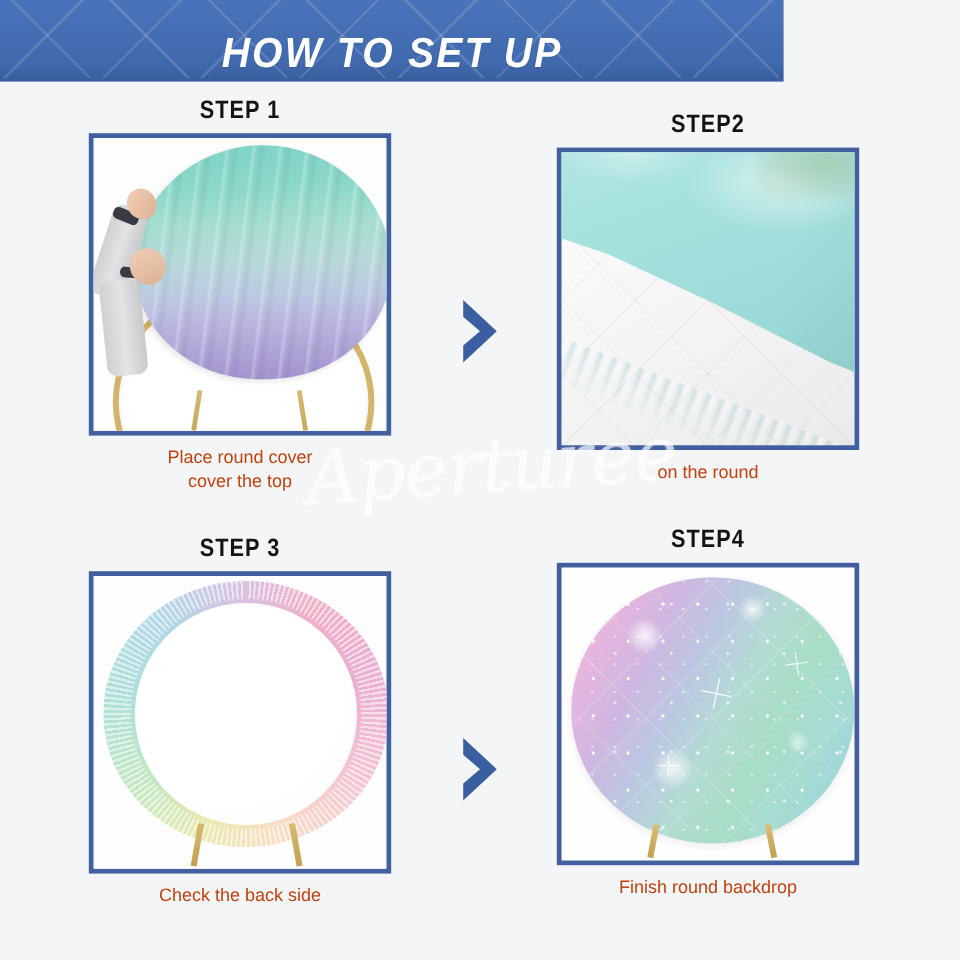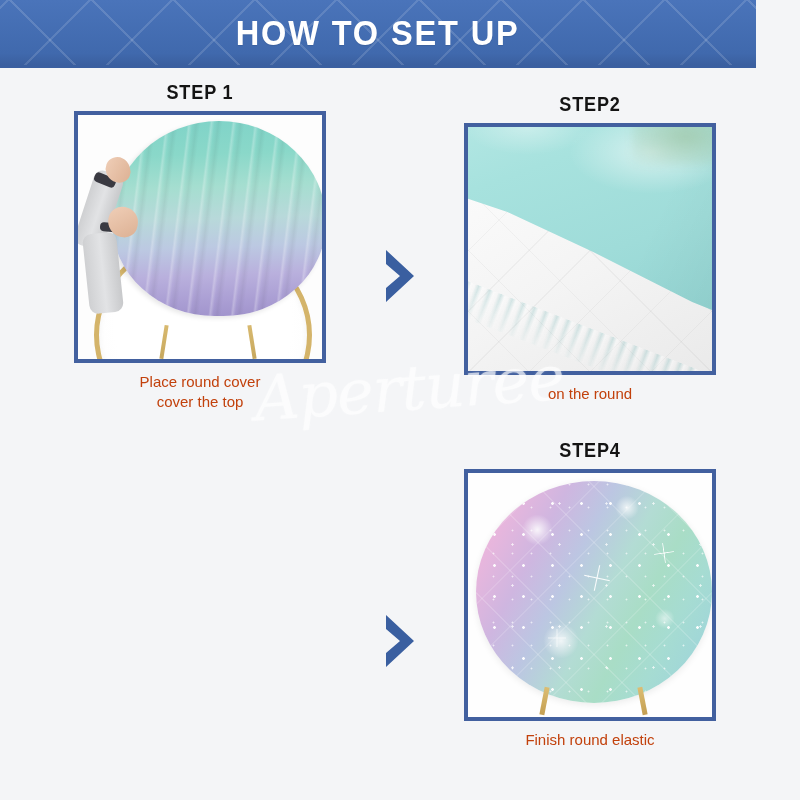--- a/index.html
+++ b/index.html
@@ -10,42 +10,43 @@
     background: #f4f5f7;
     font-family: "Liberation Sans", sans-serif;
     overflow: hidden;
     position: relative;
   }
 
   
   .header {
     position: absolute;
     top: 0; left: 0;
-    width: 756px;
+    width: 653px;
     height: 68px;
     background:
       repeating-linear-gradient(45deg,
         rgba(255,255,255,0.00) 0px,
         rgba(255,255,255,0.00) 52px,
         rgba(255,255,255,0.14) 52px,
         rgba(255,255,255,0.14) 54px,
         rgba(255,255,255,0.00) 54px,
         rgba(255,255,255,0.00) 58px),
       repeating-linear-gradient(-45deg,
         rgba(255,255,255,0.00) 0px,
         rgba(255,255,255,0.00) 52px,
         rgba(255,255,255,0.13) 52px,
         rgba(255,255,255,0.13) 54px,
         rgba(255,255,255,0.00) 54px,
         rgba(255,255,255,0.00) 58px),
       linear-gradient(180deg, #4a74ba 0%, #4069ad 82%, #3a5f9f 100%);
     border-bottom: 3px solid #3a5fa0;
     display: flex;
-    align-items: center;
+    align-items: flex-end;
     justify-content: center;
+    font-style: italic;
   }
   .header-title {
     color: #ffffff;
     font-size: 35px;
     font-weight: bold;
     letter-spacing: 2.0px;
     font-family: "Liberation Sans Narrow", "Liberation Sans", sans-serif;
     transform: scaleX(0.93);
     text-shadow: 0 1px 1px rgba(0,0,0,0.10);
   }
@@ -418,20 +419,37 @@
         </div>
         <div class="p2-ruffle"></div>
         <div class="p2-greenblur"></div>
       </div>
     </div>
     <div class="caption">
       <div>on the round</div>
     </div>
   </div>
 
+  <div class="cell cell-2">
+    <div class="step-label">STEP 3</div>
+    <div class="photo-frame">
+      <div class="photo">
+        <div class="p3-bg"></div>
+        <div class="p3-disc"></div>
+        <div class="p3-rim"></div>
+        <div class="p3-ridges"></div>
+        <div class="p3-leg p3-leg-a"></div>
+        <div class="p3-leg p3-leg-b"></div>
+      </div>
+    </div>
+    <div class="caption">
+      <div>Check the back side</div>
+      <div></div>
+    </div>
+  </div>
 
   <div class="arrow arrow-1">
     <svg width="40" height="56" viewBox="0 0 40 56">
       <polygon points="6,2 34,28 6,54 6,40 20,28 6,16" fill="#3a5fa0"></polygon>
     </svg>
   </div>
 
   <div class="cell cell-3">
     <div class="step-label">STEP4</div>
     <div class="photo-frame">
@@ -443,18 +461,18 @@
           <div class="p4-glow"></div>
           <div class="sparkle sp1"></div>
           <div class="sparkle sp2"></div>
           <div class="sparkle sp3"></div>
         </div>
         <div class="p4-leg p4-leg-a"></div>
         <div class="p4-leg p4-leg-b"></div>
       </div>
     </div>
     <div class="caption">
-      <div>Finish round elastic</div>
+      <div>Finish round backdrop</div>
       <div></div>
     </div>
   </div>
 
 </div>
 
 </body></html>

